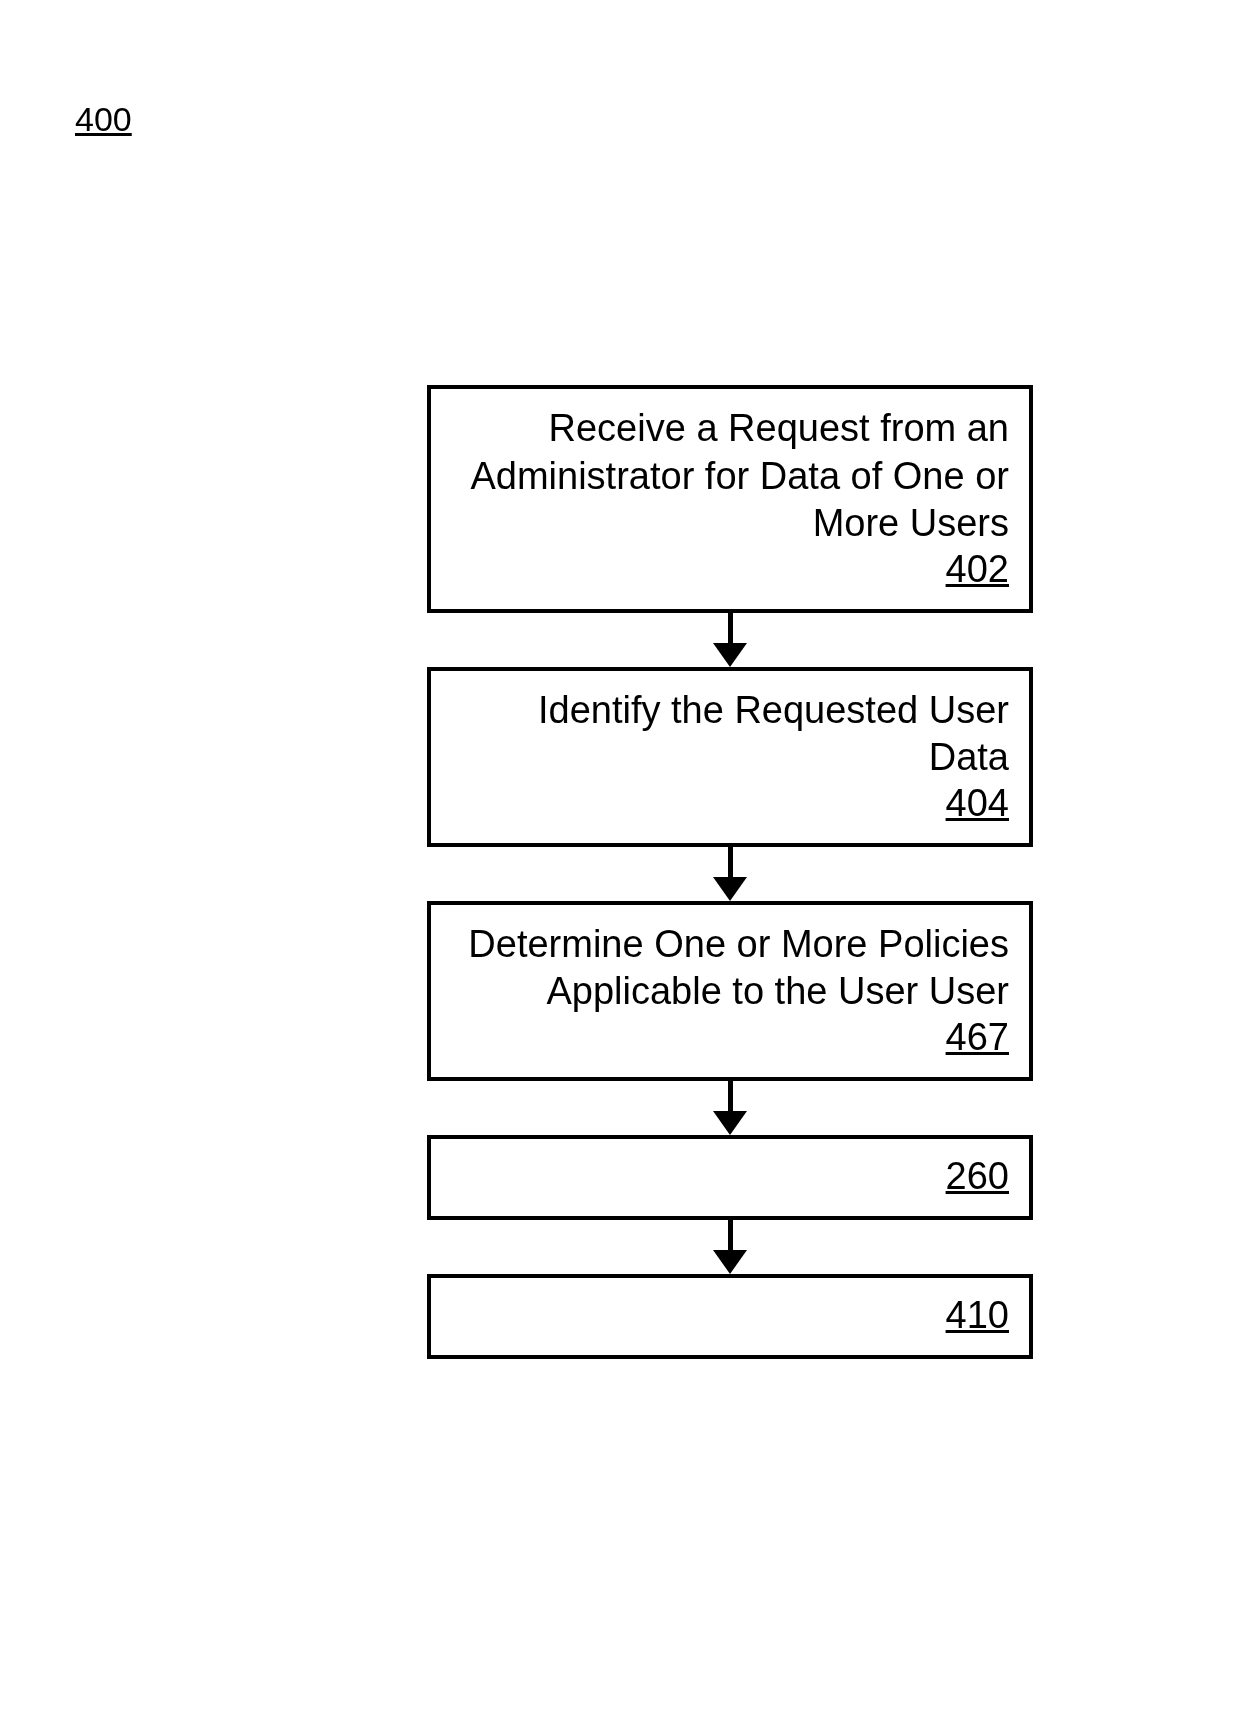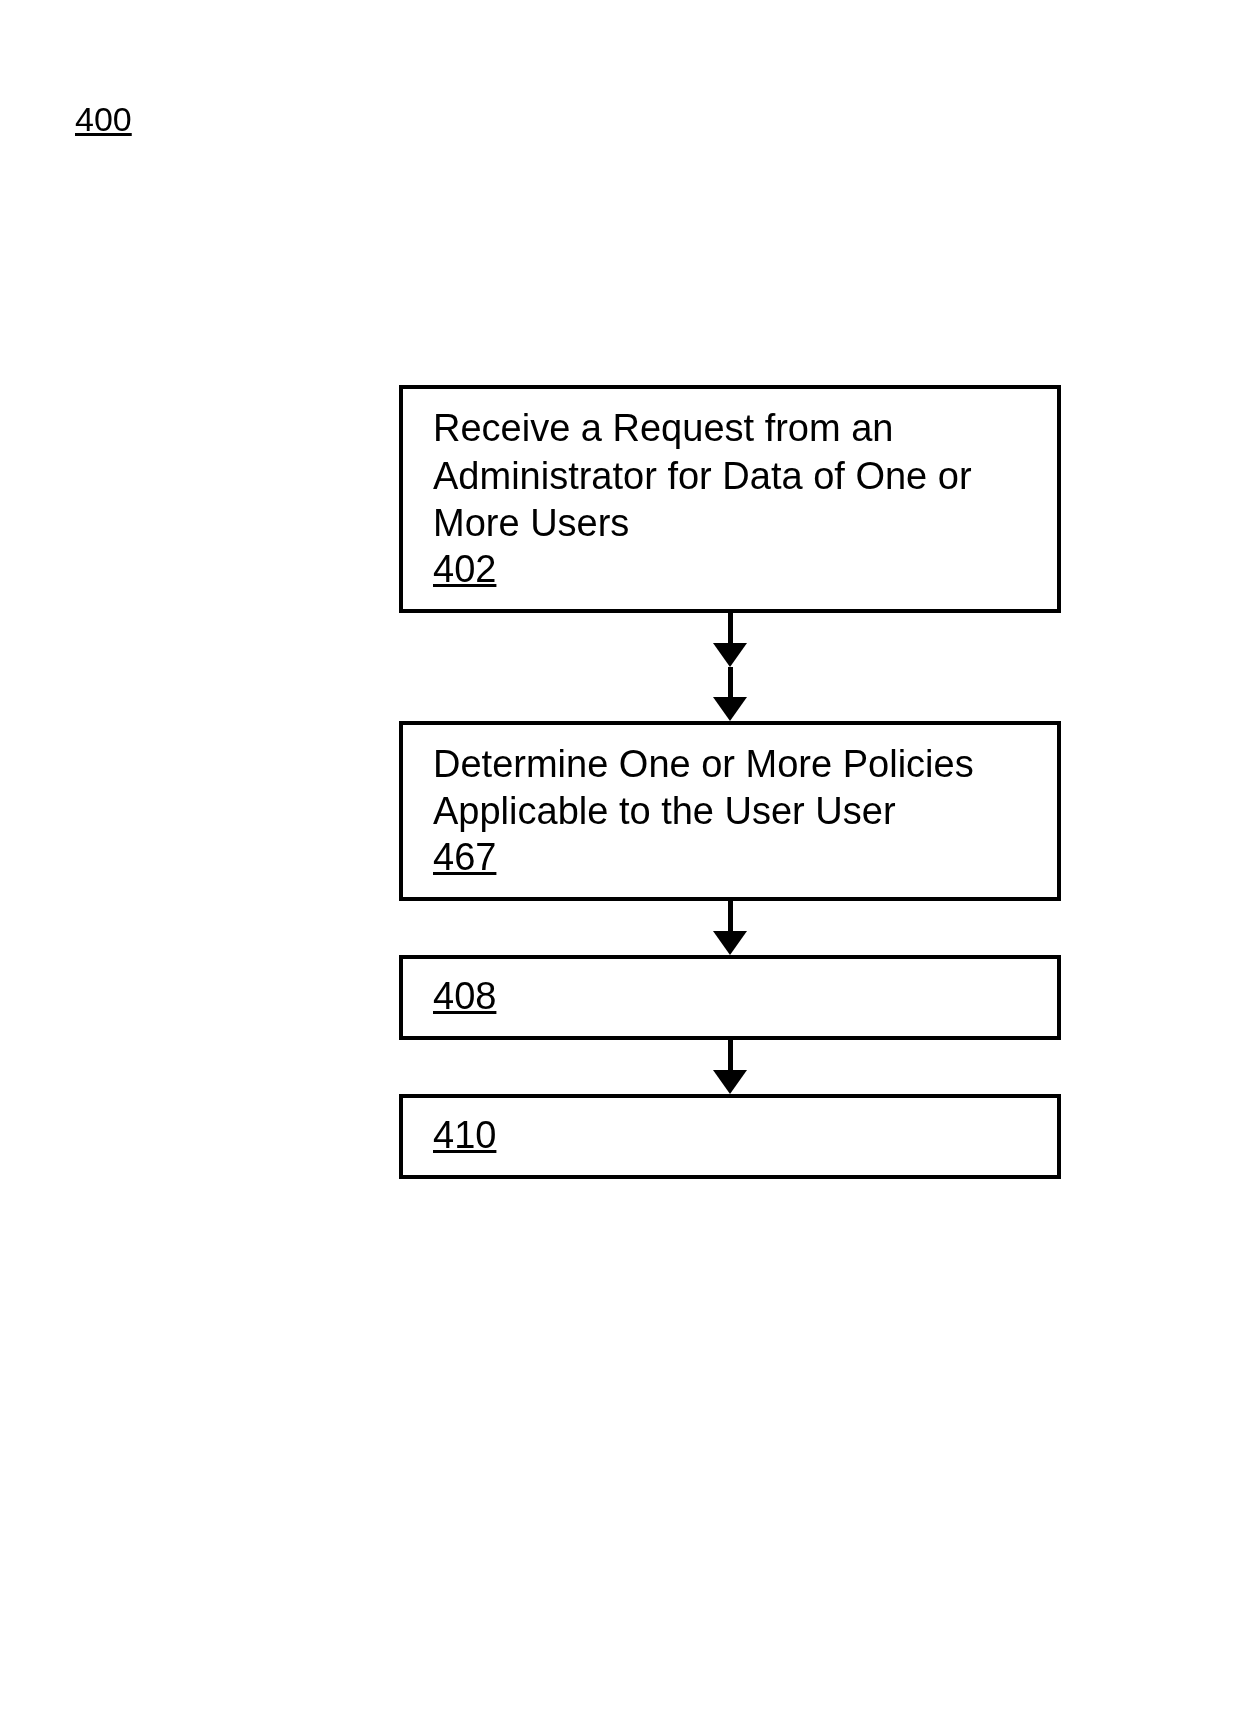--- a/index.html
+++ b/index.html
@@ -24,23 +24,23 @@
       position: absolute;
       top: 385px;
       left: 355px;
       width: 750px;
       display: flex;
       flex-direction: column;
       align-items: center;
     }
     .box {
       border: 4px solid #000;
-      width: 662px;
+      width: 606px;
       background: #fff;
-      text-align: left;
+      text-align: right;
       padding: 16px 20px 18px 30px;
     }
     .box .label {
       font-size: 38px;
       line-height: 1.25;
       color: #000;
     }
     .box .ref {
       font-size: 38px;
       text-decoration: underline;
@@ -78,38 +78,42 @@
   <div class="box">
     <div class="label">Receive a Request from an Administrator for Data of One or More Users</div>
     <div class="ref">402</div>
   </div>
 
   <div class="arrow-wrap">
     <div class="arrow-line"></div>
     <div class="arrow-head"></div>
   </div>
 
+  <div class="box">
+    <div class="label">Identify the Requested User Data</div>
+    <div class="ref">404</div>
+  </div>
 
   <div class="arrow-wrap">
     <div class="arrow-line"></div>
     <div class="arrow-head"></div>
   </div>
 
   <div class="box">
     <div class="label">Determine One or More Policies Applicable to the User User</div>
     <div class="ref">467</div>
   </div>
 
   <div class="arrow-wrap">
     <div class="arrow-line"></div>
     <div class="arrow-head"></div>
   </div>
 
   <div class="box">
-    <div class="ref">408</div>
+    <div class="ref">260</div>
   </div>
 
   <div class="arrow-wrap">
     <div class="arrow-line"></div>
     <div class="arrow-head"></div>
   </div>
 
   <div class="box">
     <div class="ref">410</div>
   </div>

